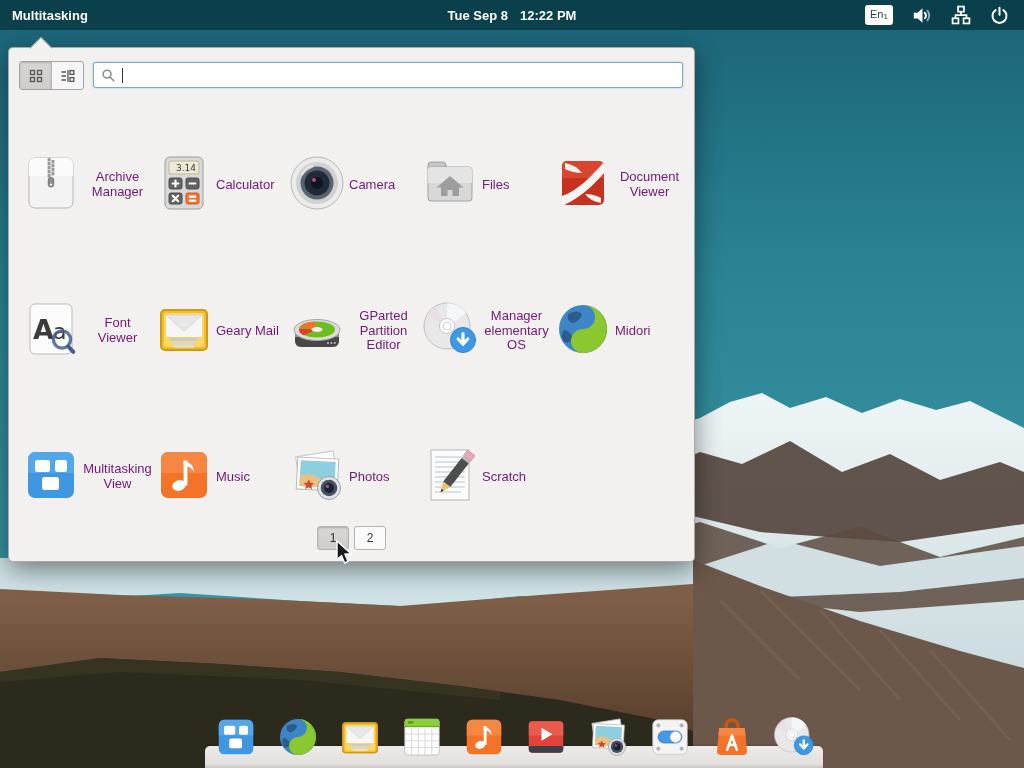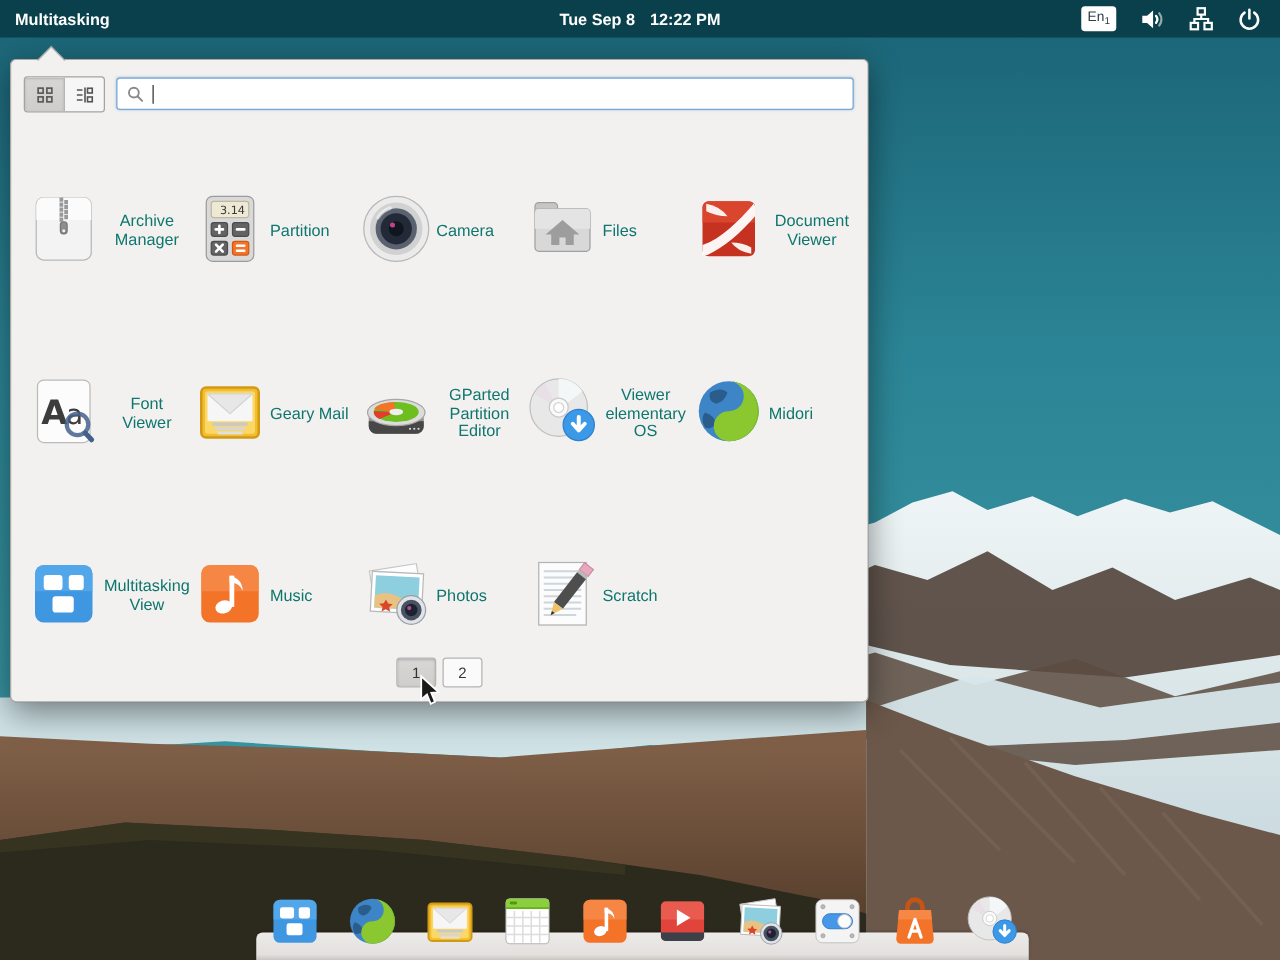--- a/index.html
+++ b/index.html
@@ -36,21 +36,21 @@
           border:1px solid #79a8d4;border-radius:3px;display:flex;align-items:center;
           box-shadow:0 0 2px rgba(80,140,200,.5);}
   .search .caret{width:1px;height:15px;background:#333;margin-left:6px;}
   .search svg{margin-left:7px;display:block;}
 
   #app-grid{position:absolute;left:10px;top:58px;width:665px;display:grid;
             grid-template-columns:repeat(5,133px);grid-auto-rows:146px;}
   .tile{display:flex;flex-direction:row;align-items:center;padding-top:8px;border-radius:4px;}
   .tile .icon{width:64px;height:64px;}
   .tile .icon svg{width:64px;height:64px;display:block;}
-  .tile .label{margin-top:4px;font-size:13px;color:#0f766e;text-align:center;line-height:1.15;
+  .tile .label{margin-top:4px;font-size:13px;color:#701a75;text-align:center;line-height:1.15;
                max-width:124px;}
 
   #pages{position:absolute;bottom:11px;left:0;right:0;display:flex;justify-content:center;gap:5px;}
   .page-btn{width:30px;height:22px;font-size:12px;color:#333;background:#fafafa;
             border:1px solid #b4b4b4;border-radius:3px;display:flex;align-items:center;justify-content:center;}
   .page-btn.active{background:linear-gradient(#d8d7d5,#cfcecb);box-shadow:inset 0 1px 2px rgba(0,0,0,.2);}
 
   
   #dock{position:absolute;left:205px;bottom:0;width:618px;height:58px;z-index:10;}
   #dock .platform{position:absolute;left:0;right:0;bottom:0;height:22px;border-radius:5px 5px 0 0;
@@ -201,21 +201,21 @@
               <rect x="17" y="42" width="13" height="11" rx="2" fill="#636363" stroke="#4c4c4c"></rect>
               <rect x="34" y="42" width="13" height="11" rx="2" fill="#f37329" stroke="#cf5a17"></rect>
               <g stroke="#fff" stroke-width="2.1" stroke-linecap="round">
                 <path d="M23.5 29.6 v5.8 M20.6 32.5 h5.8"></path>
                 <path d="M37.6 32.5 h5.8"></path>
                 <path d="M20.8 44.7 l5.4 5.6 M26.2 44.7 l-5.4 5.6"></path>
                 <path d="M37.6 45.6 h5.8 M37.6 49.6 h5.8"></path>
               </g>
             </svg>
           </span>
-          <span class="label">Partition</span>
+          <span class="label">Calculator</span>
         </div>
         <div class="tile">
           <span class="icon">
             <svg viewBox="0 0 64 64">
               <circle cx="32" cy="32" r="26" fill="#ebebeb" stroke="#b7b7b7"></circle>
               <circle cx="32" cy="32" r="21" fill="#d1d1d1"></circle>
               <circle cx="32" cy="32" r="16.5" fill="#5a6270"></circle>
               <circle cx="32" cy="32" r="12.5" fill="#222a38"></circle>
               <circle cx="32" cy="32" r="6" fill="#10161f"></circle>
               <circle cx="29" cy="29" r="2" fill="#c2428e"></circle>
@@ -297,21 +297,21 @@
             <svg viewBox="0 0 64 64">
               <circle cx="29" cy="29" r="23" fill="#e8e8e8" stroke="#c0c0c0"></circle>
               <path d="M29 6 a23 23 0 0 1 19 10 l-13 10 a7 7 0 0 0 -6 -3 z" fill="#f4f8fa" opacity=".9"></path>
               <path d="M10 18 a23 23 0 0 1 8 -8 l7 13 a7 7 0 0 0 -3 2.5 z" fill="#ead9e6" opacity=".6"></path>
               <circle cx="29" cy="29" r="7.6" fill="#fafafa" stroke="#c9c9c9"></circle>
               <circle cx="29" cy="29" r="4" fill="#fff" stroke="#d4d4d4"></circle>
               <circle cx="45" cy="43" r="12.5" fill="#3b99e8" stroke="#2f80cc"></circle>
               <path d="M45 36.5 v9.5 M40.2 42 l4.8 5.3 4.8 -5.3" stroke="#fff" stroke-width="3.2" fill="none" stroke-linecap="round" stroke-linejoin="round"></path>
             </svg>
           </span>
-          <span class="label">Viewer elementary OS</span>
+          <span class="label">Manager elementary OS</span>
         </div>
         <div class="tile">
           <span class="icon">
             <svg viewBox="0 0 64 64">
               <circle cx="32" cy="32" r="24" fill="#3d85c6"></circle>
               <path d="M17 17 q9 -5 14 0 q-2 7 -9 9 q-7 -2 -5 -9z" fill="#2a5d8c"></path>
               <path d="M13 33 q7 2 9 9 q-4 5 -9 3 q-4 -7 0 -12z" fill="#2a5d8c"></path>
               <path d="M32 8 a24 24 0 0 1 0 48 a12 12 0 0 1 0 -24 a12 12 0 0 0 0 -24 z" fill="#8bc72e"></path>
               <path d="M32 56 a24 24 0 0 0 22 -33 a24 24 0 0 0 -6 -8 a24 24 0 0 1 -16 41z" fill="#76ad1d" opacity=".6"></path>
             </svg>

